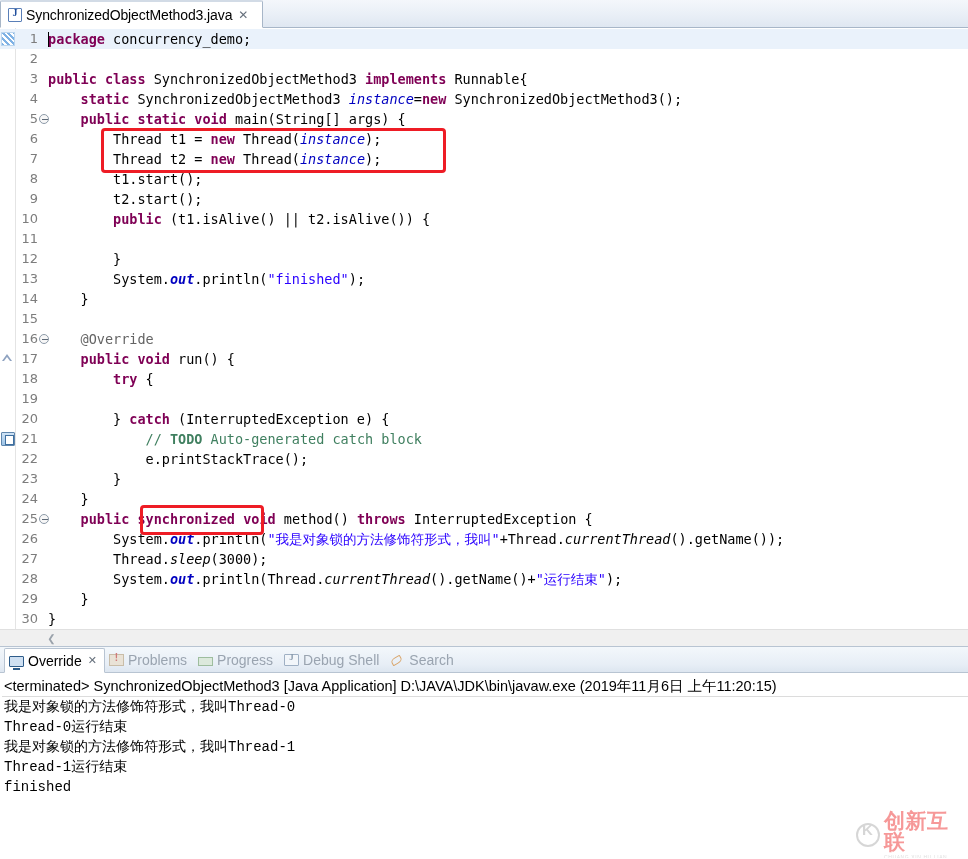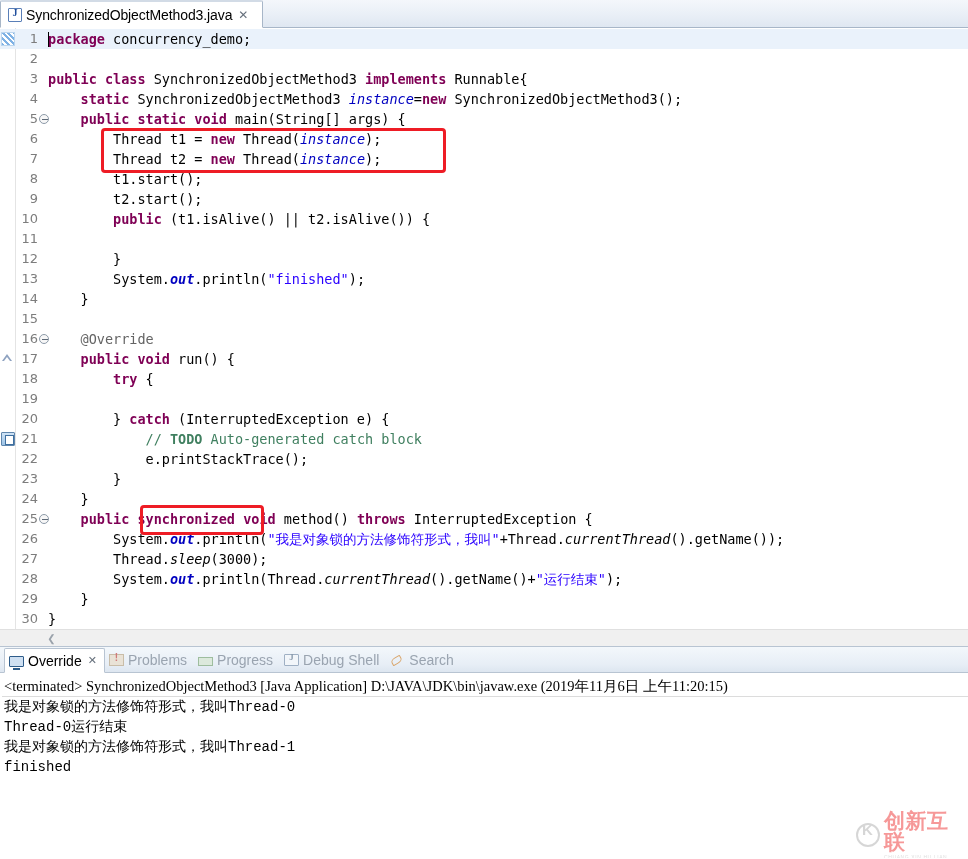--- a/index.html
+++ b/index.html
@@ -345,21 +345,21 @@
   }
 
   .console-body {
     position: relative;
     height: 185px;
     background: #ffffff;
     padding: 3px 0 0 2px;
     overflow: hidden;
   }
   .term-line {
-    font-family: Liberation Serif, serif;
+    font-family: Liberation Sans, sans-serif;
     font-size: 14.5px;
     color: #000000;
     line-height: 20px;
     white-space: pre;
     padding-left: 2px;
     border-bottom: 1px solid #dcdcdc;
     height: 21px;
   }
   .out-line {
     font-family: Liberation Mono, monospace;
@@ -493,20 +493,21 @@
           <span>Search</span>
         </div>
       </div>
 
     <div class="console-body">
       <div class="term-line">&lt;terminated&gt; SynchronizedObjectMethod3 [Java Application] D:\JAVA\JDK\bin\javaw.exe (2019年11月6日 上午11:20:15)</div>
       <div id="console-out">
           <div class="out-line">我是对象锁的方法修饰符形式，我叫Thread-0</div>
           <div class="out-line">Thread-0运行结束</div>
           <div class="out-line">我是对象锁的方法修饰符形式，我叫Thread-1</div>
+          <div class="out-line">Thread-1运行结束</div>
           <div class="out-line">finished</div>
         </div>
 
       <div class="watermark">
         <div class="wm-circle"></div>
         <div>
           <div class="wm-text">创新互联</div>
           <div class="wm-sub">CHUANG XIN HU LIAN</div>
         </div>
       </div>

